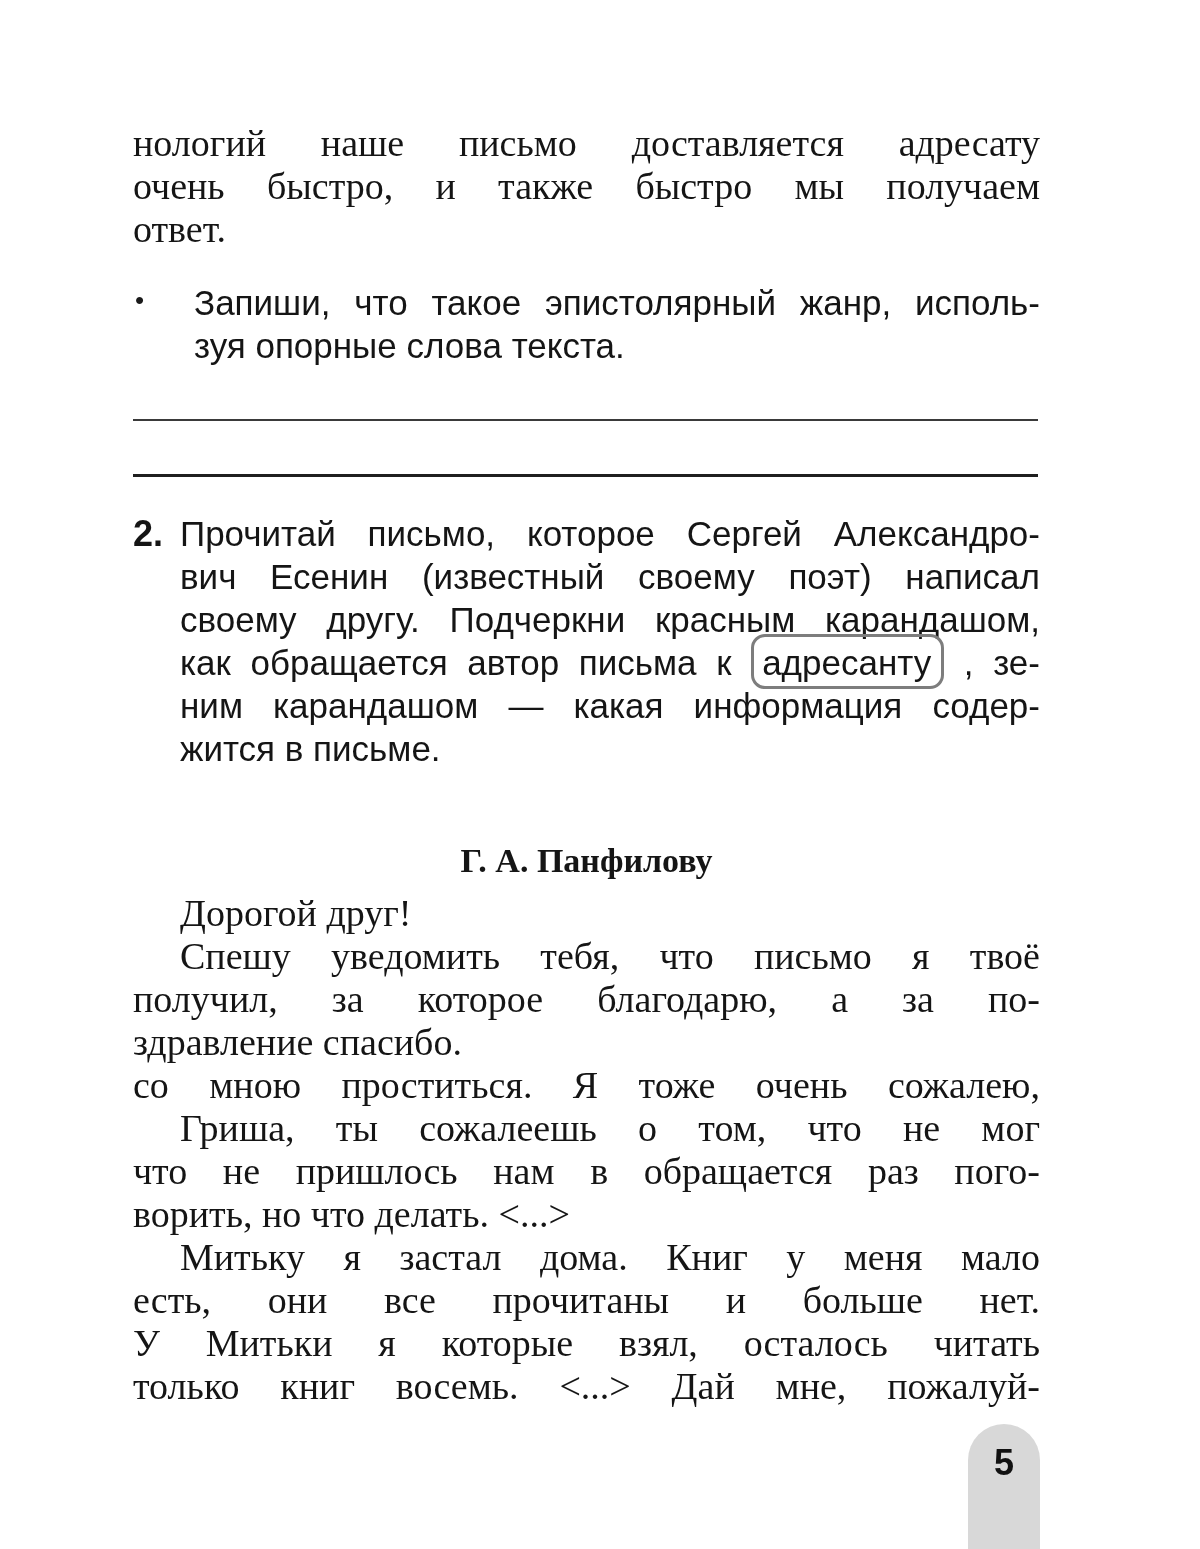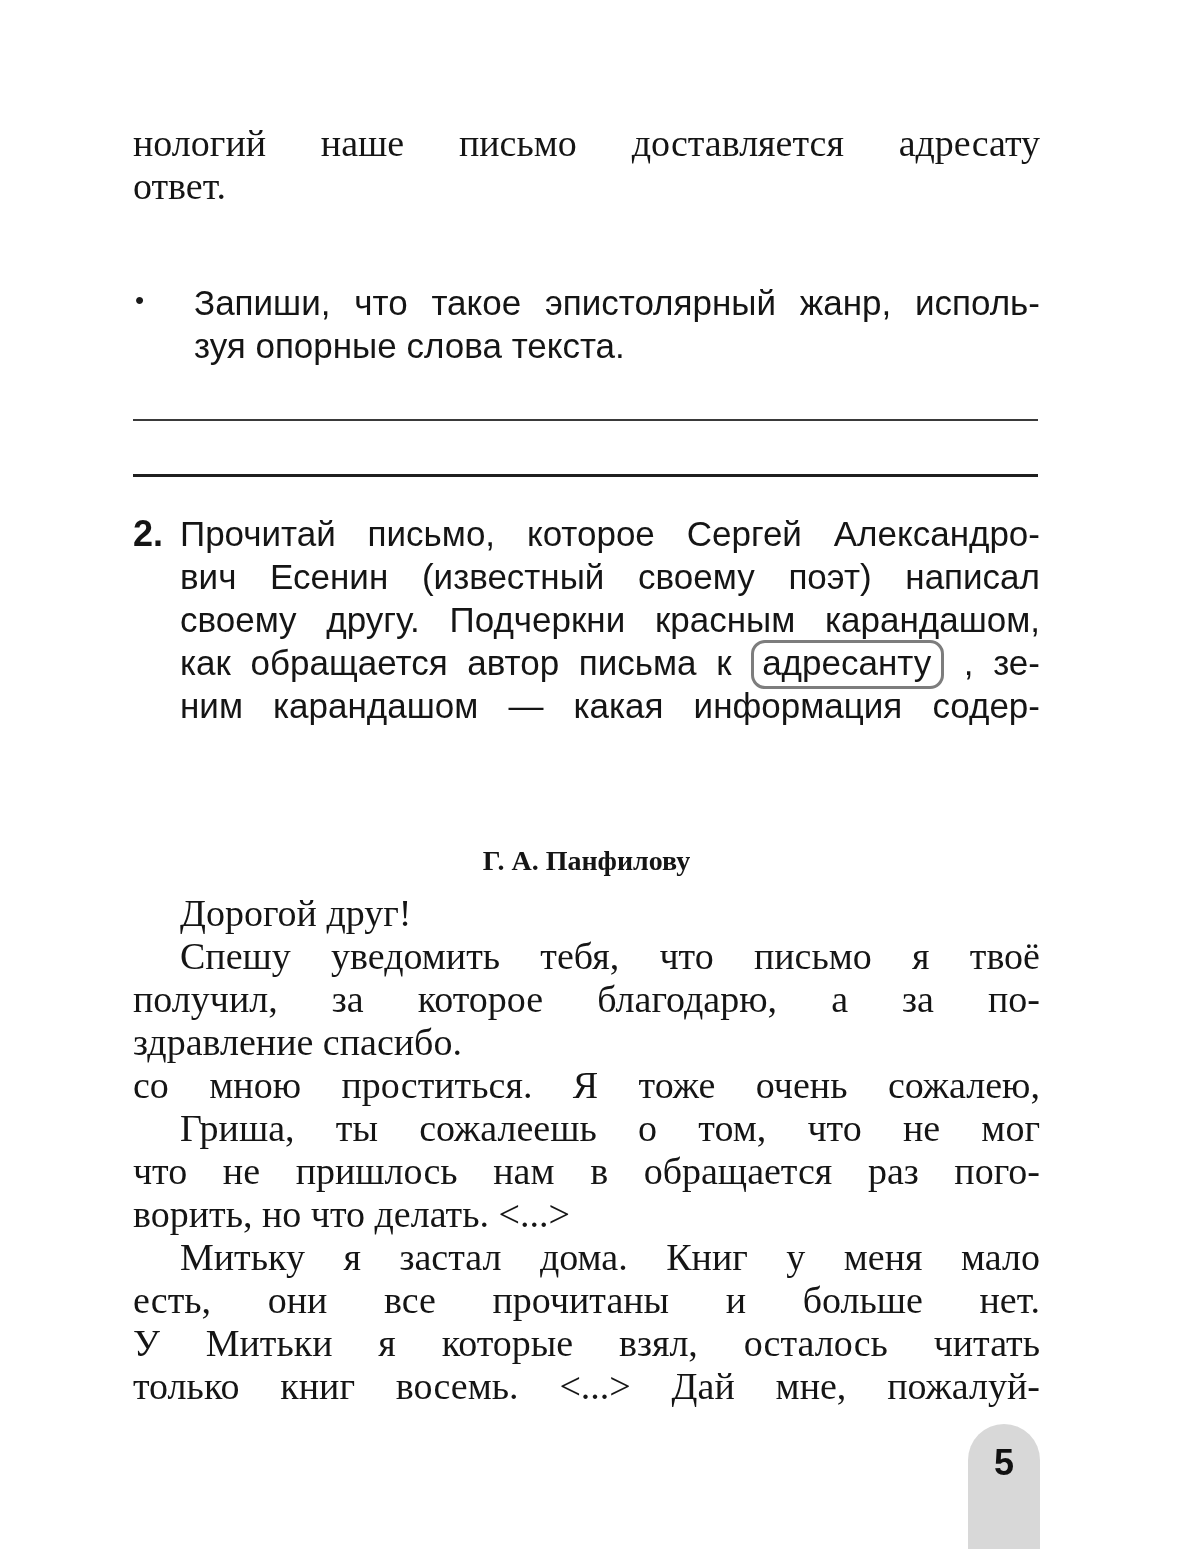--- a/index.html
+++ b/index.html
@@ -35,26 +35,26 @@
 
   .task { left: 133px; top: 512px; width: 907px; }
   .task-num {
     position: absolute; left: 0; top: 0;
     font-weight: bold; font-size: 36px;
   }
   .task-text { margin-left: 47px; }
   .wordbox {
     border: 3px solid #7d7d7d;
     border-radius: 14px;
-    padding: 0px 10px 4px 8px;
+    padding: 6px 10px 4px 8px;
   }
 
   .letter-heading {
     left: 133px; top: 838px; width: 907px;
-    margin: 0; font-size: 28px; font-weight: bold;
+    margin: 0; font-size: 34px; font-weight: bold;
     line-height: 46px; text-align: center;
     font-family: "Liberation Serif", serif;
   }
 
   .letter { left: 133px; top: 892px; width: 907px; }
 
   .page-tab {
     left: 968px; top: 1424px; width: 72px; height: 125px;
     background: #d8d8d8;
     border-radius: 36px 36px 0 0;
@@ -67,20 +67,21 @@
     font-weight: bold; font-size: 36px; color: #111111;
   }
 </style>
 </head>
 <body>
 
 <div class="page">
 
   <section class="abs serif intro">
       <div class="tline">нологий наше письмо доставляется адресату</div>
+      <div class="tline">очень быстро, и также быстро мы получаем</div>
       <div class="tline endl">ответ.</div>
     </section>
 
   <section class="abs sans bullet-row">
     <span class="bullet-dot">•</span>
     <div class="bullet-text">
         <div class="tline">Запиши, что такое эпистолярный жанр, исполь-</div>
         <div class="tline endl">зуя опорные слова текста.</div>
       </div>
   </section>
@@ -92,20 +93,21 @@
     <span class="task-num">2.</span>
     <div class="task-text">
       <div>
           <div class="tline">Прочитай письмо, которое Сергей Александро-</div>
           <div class="tline">вич Есенин (известный своему поэт) написал</div>
           <div class="tline">своему другу. Подчеркни красным карандашом,</div>
         </div>
       <div class="tline"><span>как обращается автор письма к</span> <span class="wordbox">адресанту</span> <span>, зе-</span></div>
       <div>
           <div class="tline">ним карандашом — какая информация содер-</div>
+          <div class="tline endl">жится в письме.</div>
         </div>
     </div>
   </section>
 
   <h2 class="abs letter-heading">Г. А. Панфилову</h2>
 
   <div class="abs serif letter">
     <div>
         <div class="tline ind endl">Дорогой друг!</div>
       </div>

